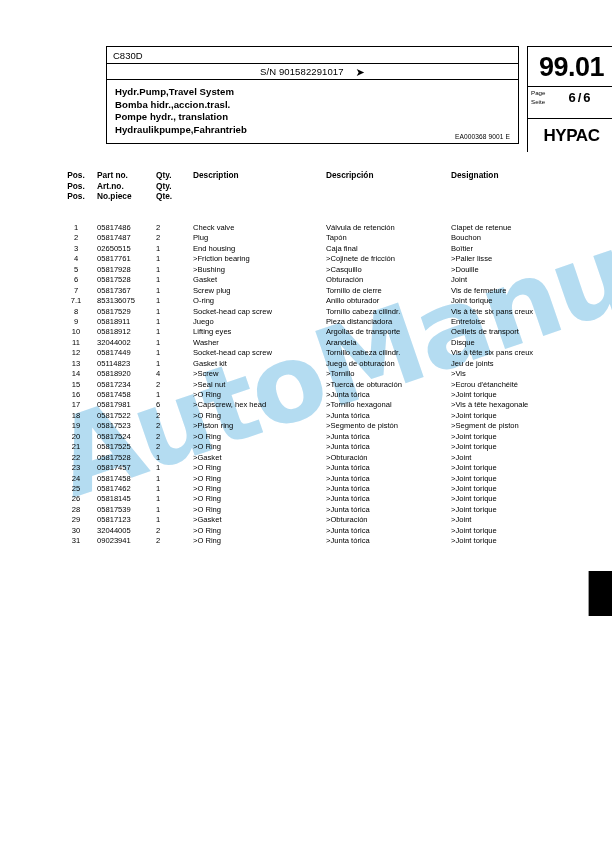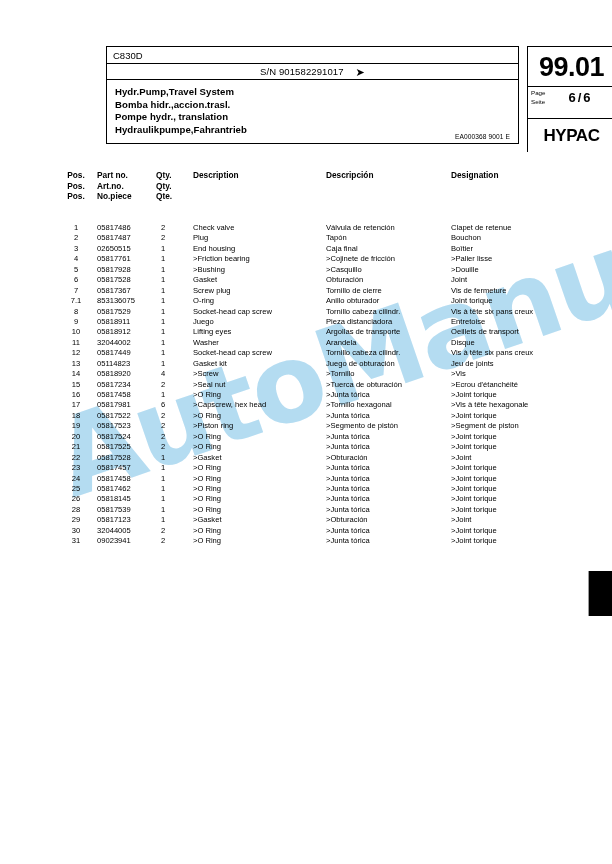--- a/index.html
+++ b/index.html
@@ -199,21 +199,21 @@
   .prow span {
     position: absolute;
     top: 0;
     font-size: 7.6px;
     line-height: 10.45px;
     white-space: nowrap;
   }
   
   .c-pos   { left: 0px;   width: 26px; text-align: center; }
   .c-part  { left: 34px;  }
-  .c-qty   { left: 93px;  width: 14px; text-align: center; }
+  .c-qty   { left: 93px;  width: 14px; text-align: left; }
   .c-desc  { left: 130px; }
   .c-descr { left: 263px; }
   .c-desig { left: 388px; }
 
   
   #edge-tab {
     position: absolute;
     left: 588px;
     top: 571px;
     width: 24px;

